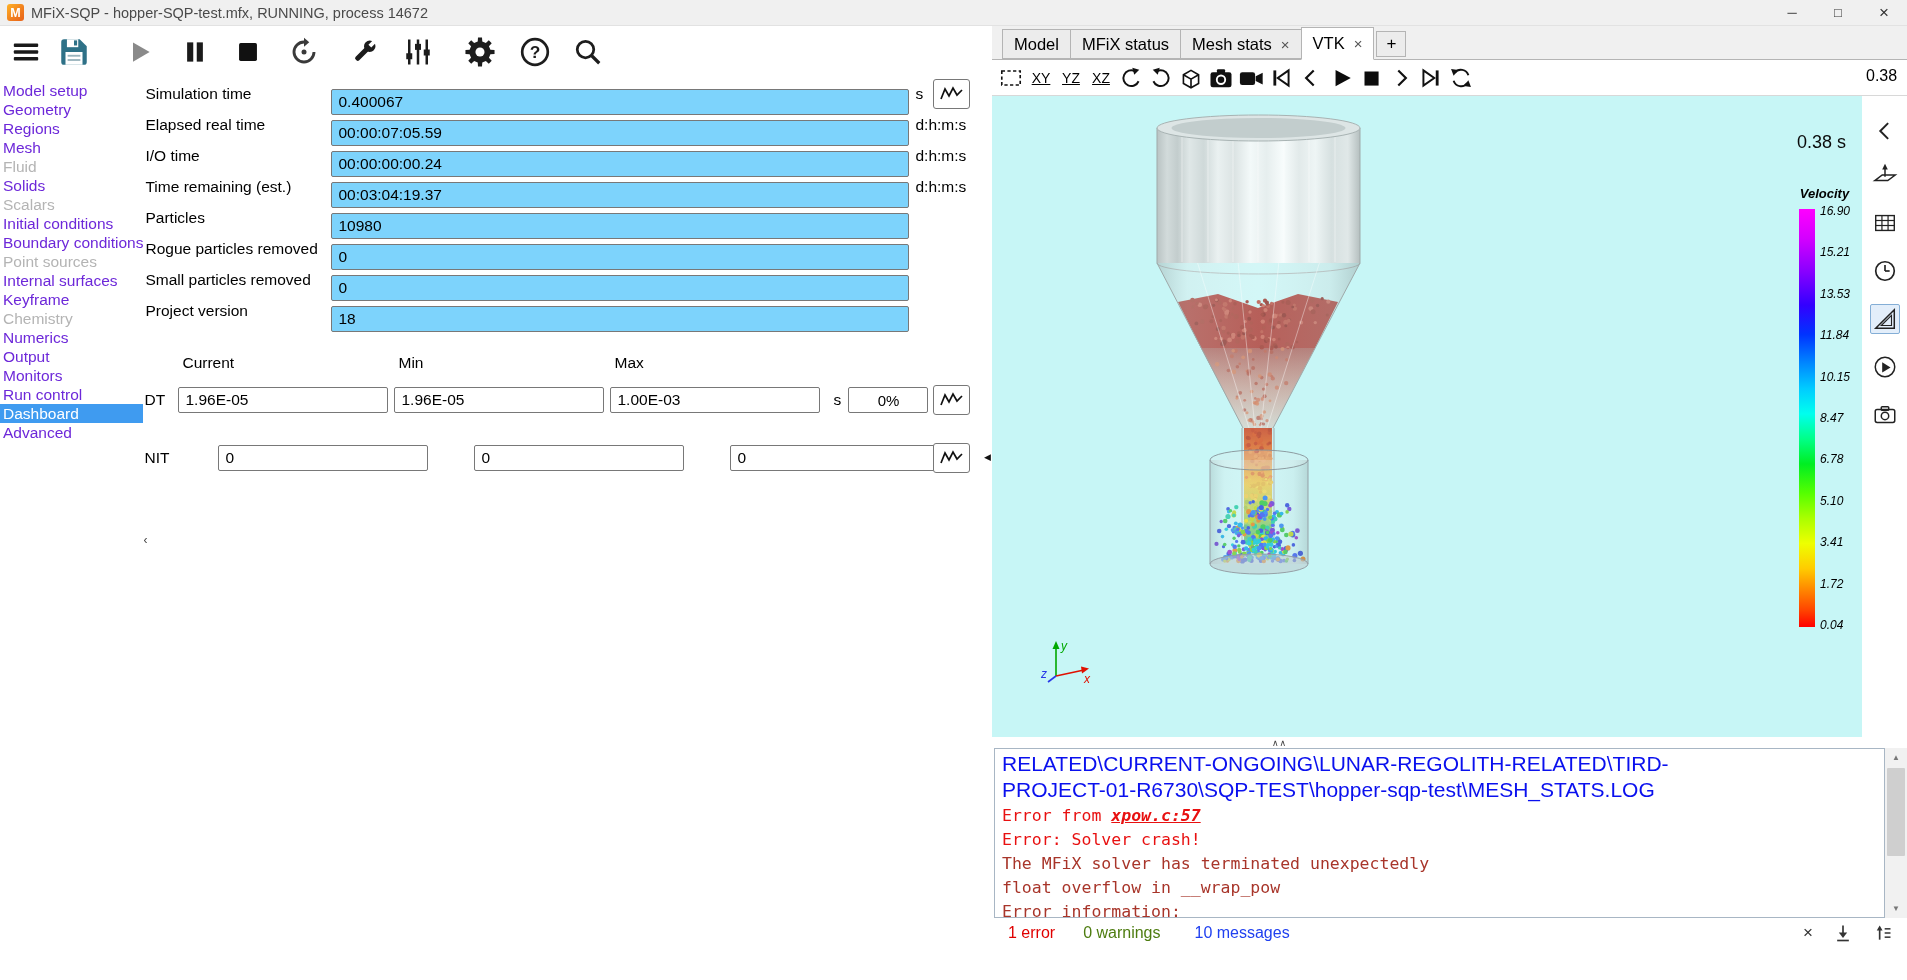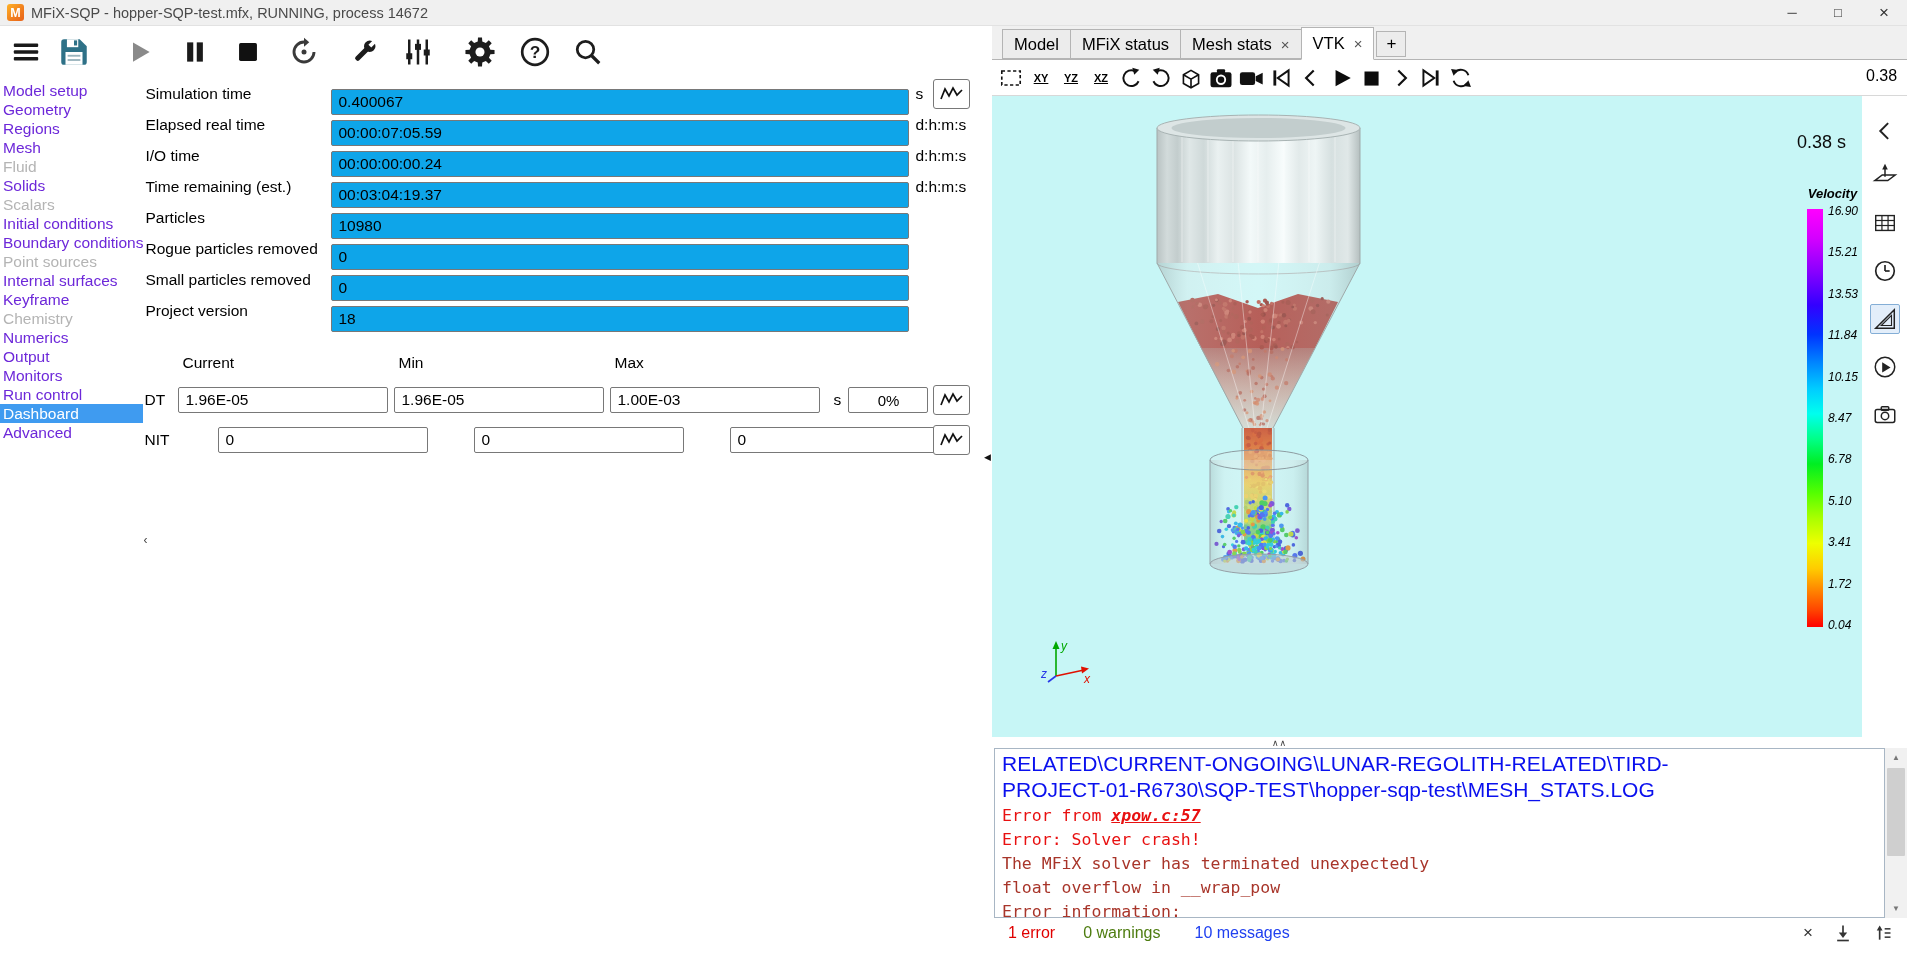--- a/index.html
+++ b/index.html
@@ -30,21 +30,21 @@
 
   .v-split { width:7px; position:relative; background:#fff; }
   .v-split .handle { position:absolute; left:0; color:#444; font-size:12px; line-height:12px; cursor:col-resize; }
   #main-split { width:8px; }
   #main-split .handle { font-size:9px; color:#111; }
 
   .main { flex:1; padding-top:3px; position:relative; }
   .field-row { display:flex; align-items:center; height:26px; margin-bottom:5px; position:relative; }
   .f-label { width:188px; padding-left:2px; font-size:15.5px; }
   .f-input { width:578px; height:26px; border:1px solid #787878; border-radius:2px;
-    font-size:15.5px; padding:0 6px; font-family:"Liberation Sans",sans-serif; background:#0ea5e9;margin-top:15px; }
+    font-size:15.5px; padding:0 6px; font-family:"Liberation Sans",sans-serif; background:#7dd3fc;margin-top:15px; }
   .f-unit { margin-left:6px; font-size:15.5px; }
   .plot-btn { position:absolute; left:790px; top:-2px; width:37px; height:30px;
     border:1px solid #787878; border-radius:3px; background:#fff;
     display:flex; align-items:center; justify-content:center; }
 
   .table-head { display:flex; margin-top:30px; height:20px; font-size:15.5px; }
   .th-spacer { width:35px; }
   .th { width:216px; padding-left:4px; }
   .t-row { display:flex; align-items:center; height:26px; margin-top:13px; position:relative; }
   .t-label { width:35px; padding-left:1px; font-size:15.5px; }
@@ -60,33 +60,33 @@
     padding:3px 0 0 10px; border-bottom:1px solid #b4b4b4; }
   .tab { height:30px; display:flex; align-items:center; padding:0 11px; font-size:16.5px;
     background:#ececec; border:1px solid #b4b4b4; margin-right:-1px; position:relative; cursor:default; }
   .tab.active { background:#fff; height:33px; margin-bottom:-1px; border-bottom:1px solid #fff; z-index:2; }
   .tab-close { margin-left:9px; font-size:15px; color:#555; }
   .tab.add { padding:0 9px; font-size:17px; height:26px; margin-left:3px; margin-bottom:2px; }
 
   .vtk-toolbar { height:36px; display:flex; align-items:center; padding-left:5px; gap:2px;
     position:relative; border-bottom:1px solid #d8d8d8; flex:0 0 auto; }
   .vtbtn { min-width:28px; height:28px; display:flex; align-items:center; justify-content:center;
-    background:none; border:none; font-size:11px;font-weight:bold; }
+    background:none; border:none; font-size:14px; }
   .axisbtn { text-decoration:underline; padding:0 4px; font-family:"Liberation Sans",sans-serif; }
   .vtk-speed { position:absolute; left:874px; top:7px; font-size:16px; white-space:nowrap; }
 
   .vtk-area { display:flex; height:641px; }
   .vtk-view { width:870px; position:relative; background:#c7f6f6; overflow:hidden; }
   .vtk-side { flex:1; display:flex; flex-direction:column; align-items:center; padding-top:20px; }
   .side-btn { width:30px; height:30px; display:flex; align-items:center; justify-content:center;
     margin-bottom:18px; border:1px solid transparent; border-radius:2px; background:none; }
   .side-btn.active { border-color:#84aed6; background:#e3eefa; }
 
   .vtk-time { position:absolute; top:36px; right:16px; font-size:18px; color:#0a0a0a; }
-  .legend { position:absolute; top:90px; right:4px; }
+  .legend { position:absolute; top:90px; right:12px; }
   .legend-title { font-style:italic; font-weight:bold; font-size:13px; text-align:center; margin-bottom:8px; }
   .legend-row { display:flex; gap:5px; }
   .legend-bar { width:16px; height:418px;
     background:linear-gradient(to bottom,#ff00ff 0%,#d400ff 7%,#8800ff 15%,#3300ff 23%,#0033ff 30%,
       #0088ff 37%,#00ccff 43%,#00ffee 49%,#00ff88 55%,#00ee22 61%,#55ff00 68%,#aaff00 74%,
       #eeff00 80%,#ffcc00 86%,#ff8800 91%,#ff4400 96%,#ff0000 100%); }
   .legend-vals { height:428px; margin-top:-5px; display:flex; flex-direction:column;
     justify-content:space-between; font-size:12px; font-style:italic; }
   .axes { position:absolute; left:48px; top:540px; }
 
@@ -299,21 +299,21 @@
           <input class="t-input" value="1.96E-05" style="">
           <input class="t-input" value="1.00E-03" style="">
           <span class="t-unit">s</span>
           <div class="t-pct">0%</div>
           <button class="plot-btn" style="top:-2px;">
               <svg width="24" height="18" viewBox="0 0 24 18">
                 <polyline points="1,14 5,4 9,11 13,3 17,10 22,5" fill="none" stroke="#111" stroke-width="1.7"></polyline>
               </svg>
             </button>
         </div>
-        <div class="t-row" style="margin-top:14px;gap:40px;">
+        <div class="t-row" style="margin-top:32px;gap:40px;">
           <span class="t-label">NIT</span>
           <input class="t-input" value="0" style="">
           <input class="t-input" value="0" style="">
           <input class="t-input" value="0" style="">
           <span class="t-unit"></span>
           <div class="t-pct">0%</div>
           <button class="plot-btn" style="top:-2px;">
               <svg width="24" height="18" viewBox="0 0 24 18">
                 <polyline points="1,14 5,4 9,11 13,3 17,10 22,5" fill="none" stroke="#111" stroke-width="1.7"></polyline>
               </svg>

